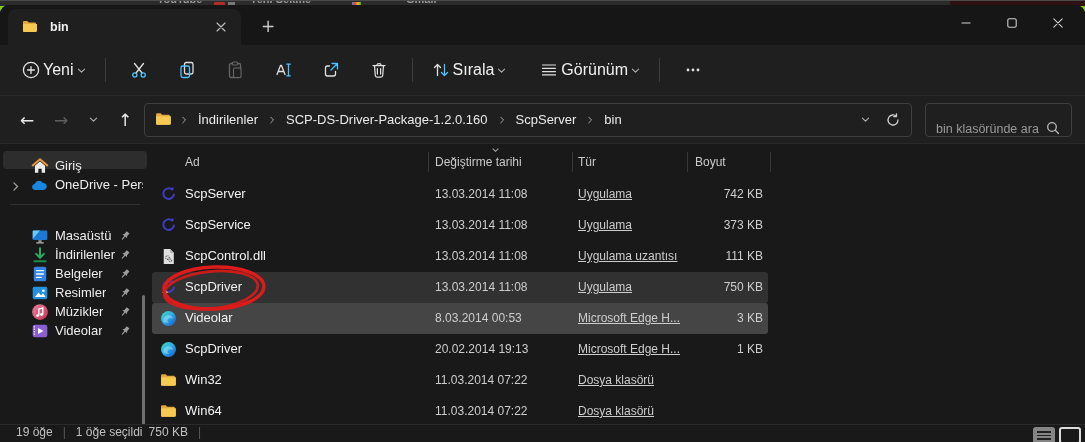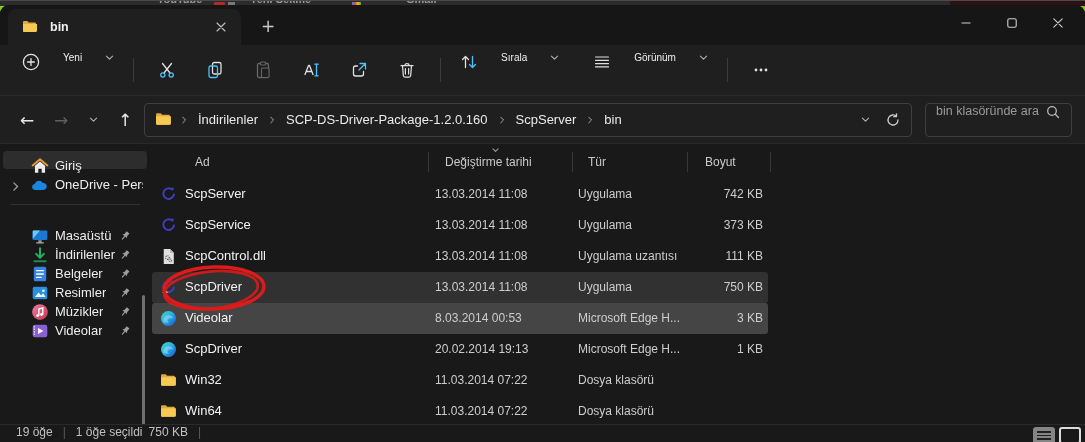--- a/index.html
+++ b/index.html
@@ -28,22 +28,22 @@
   .tab-title { font-size:12.5px; font-weight:bold; color:#f0f0f0; margin-left:12px; flex:1; }
   .tab-close { width:20px; height:20px; display:flex; align-items:center; justify-content:center;
     color:#c0c0c0; border-radius:4px; }
   .newtab { position:absolute; left:256px; top:9px; width:24px; height:24px; color:#c9c9c9;
     font-size:17px; display:flex; align-items:center; justify-content:center; font-family:"DejaVu Sans",sans-serif; }
   .wc { position:absolute; top:0; width:46px; height:36px; display:flex; align-items:center; justify-content:center; }
   .wc-min { right:96px; } .wc-max { right:50px; } .wc-close { right:4px; }
 
   
   .toolbar { height:50px; background:#1f1f1f; display:flex; align-items:center; padding-left:12px; }
-  .tb-btn { display:flex; gap:22px; height:36px; padding:0 9px; border-radius:4px;
-    color:#f0f0f0; font-size:10px; }
+  .tb-btn { display:flex; align-items:center; gap:2px; height:36px; padding:0 9px; border-radius:4px;
+    color:#f0f0f0; font-size:16px; }
   .tb-ic { width:44px; height:36px; display:flex; align-items:center; justify-content:center; margin:0 2px; }
   .tb-sep { width:1px; height:24px; background:#3c3c3c; margin:0 9px; }
   .i20 { width:20px; height:20px; display:inline-flex; }
   .i16 { width:16px; height:16px; display:inline-flex; }
   .i12 { width:12px; height:12px; display:inline-flex; }
   .chev { width:11px; height:11px; display:inline-flex; color:#b0b0b0; }
 
   
   .navrow { height:49px; background:#1f1f1f; border-top:1px solid #2a2a2a; border-bottom:1px solid #2a2a2a;
     display:flex; align-items:center; padding:0 12px; }
@@ -52,54 +52,54 @@
   .nav-btn.dim { color:#5f5f5f; }
   .nav-chev { width:26px; }
   .addressbar { width:768px; height:34px; border:1px solid #3f3f3f; border-radius:4px; background:#1f1f1f;
     display:flex; align-items:center; padding:0 10px; }
   .crumb-folder { width:17px; height:17px; display:inline-flex; }
   .crumbs { display:flex; align-items:center; flex:1; overflow:hidden; }
   .crumb { font-size:13px; color:#eaeaea; white-space:nowrap; padding:3px 2px; }
   .crumb-sep { width:10px; height:10px; display:inline-flex; color:#a8a8a8; margin:0 7px; }
   .addr-right { display:flex; align-items:center; gap:14px; margin-left:8px; }
   .searchbox { width:147px; height:34px; margin-left:13px; border:1px solid #3f3f3f; border-radius:4px;
-    background:#1f1f1f; display:flex; align-items:flex-start; padding:0 10px; }
+    background:#1f1f1f; display:flex; align-items:flex-end; padding:0 10px; }
   .searchbox input { flex:1; min-width:0; background:transparent; border:0; outline:0; color:#bdbdbd;
     font-size:12.5px; font-family:inherit; }
   .searchbox input::placeholder { color:#9a9a9a; opacity:1; }
 
   
   .main { display:flex; height:280px; background:#191919; overflow:hidden; }
   .sidebar { width:150px; position:relative; padding-top:7px; flex:none; }
   .srow { height:18px; margin:0 3px 1px 3px; border-radius:4px; position:relative; }
   .srow.selected { background:#2d2d2d; }
   .s-chev { position:absolute; left:6px; top:9px; width:13px; height:13px; color:#a0a0a0; }
   .s-icon { position:absolute; left:28px; top:6px; width:18px; height:18px; }
   .s-label { position:absolute; left:52px; top:7px; font-size:13px; color:#ededed; white-space:nowrap;
     max-width:88px; overflow:hidden; }
   .s-pin { position:absolute; right:15px; top:8px; width:14px; height:14px; }
   .s-div { height:1px; background:#313131; margin:16px 10px; }
   .s-scroll { position:absolute; right:5px; top:151px; width:3px; height:264px; background:#707070; border-radius:2px; }
 
   .content { position:relative; flex:1; }
   .colheaders { position:relative; height:35px; font-size:12px; color:#c9c9c9; }
-  .colh { position:absolute; top:11px;margin-left:10px; }
+  .colh { position:absolute; top:11px; }
   .colh0 { left:35px; } .colh1 { left:285px; } .colh2 { left:428px; } .colh3 { left:545px; }
   .col-sep { position:absolute; top:8px; width:1px; height:20px; background:#383838; }
   .cs0 { left:278px; } .cs1 { left:422px; } .cs2 { left:537px; } .cs3 { left:620px; }
   .sort-chev { position:absolute; left:340px; top:0px; width:11px; height:9px; color:#9a9a9a; }
 
   .rows { position:absolute; top:35px; left:2px; width:640px; }
   .frow { position:relative; width:616px; height:31px; border-radius:3px; }
   .frow.selected { background:#313131; }
   .frow.hover { background:#454545; }
   .f-icon { position:absolute; left:8px; top:7px; width:17px; height:17px; }
   .f-name { position:absolute; left:33px; top:7px; font-size:13px; color:#f2f2f2; }
   .f-date { position:absolute; left:283px; top:8px; font-size:12px; color:#cdcdcd; }
-  .f-type { position:absolute; left:426px; top:8px; font-size:12px; color:#cdcdcd; }
+  .f-type { position:absolute; left:426px; top:8px; font-size:12px; color:#cdcdcd;text-decoration:underline; }
   .f-size { position:absolute; right:5px; top:8px; font-size:12px; color:#cdcdcd; }
 
   .annotation { position:absolute; left:8px; top:119px; width:112px; height:52px; pointer-events:none; }
 
   
   .statusbar { height:17px; background:#191919; border-top:1px solid #2a2a2a; display:flex;
     align-items:flex-start; padding-left:16px; gap:10px; font-size:12px; color:#c0c0c0; position:relative; }
   .sb-sep { color:#5a5a5a; }
   .sb-size { margin-left:-4px; }
   .vbtn { position:absolute; top:2px; width:22px; height:17px; border-radius:3px; }

